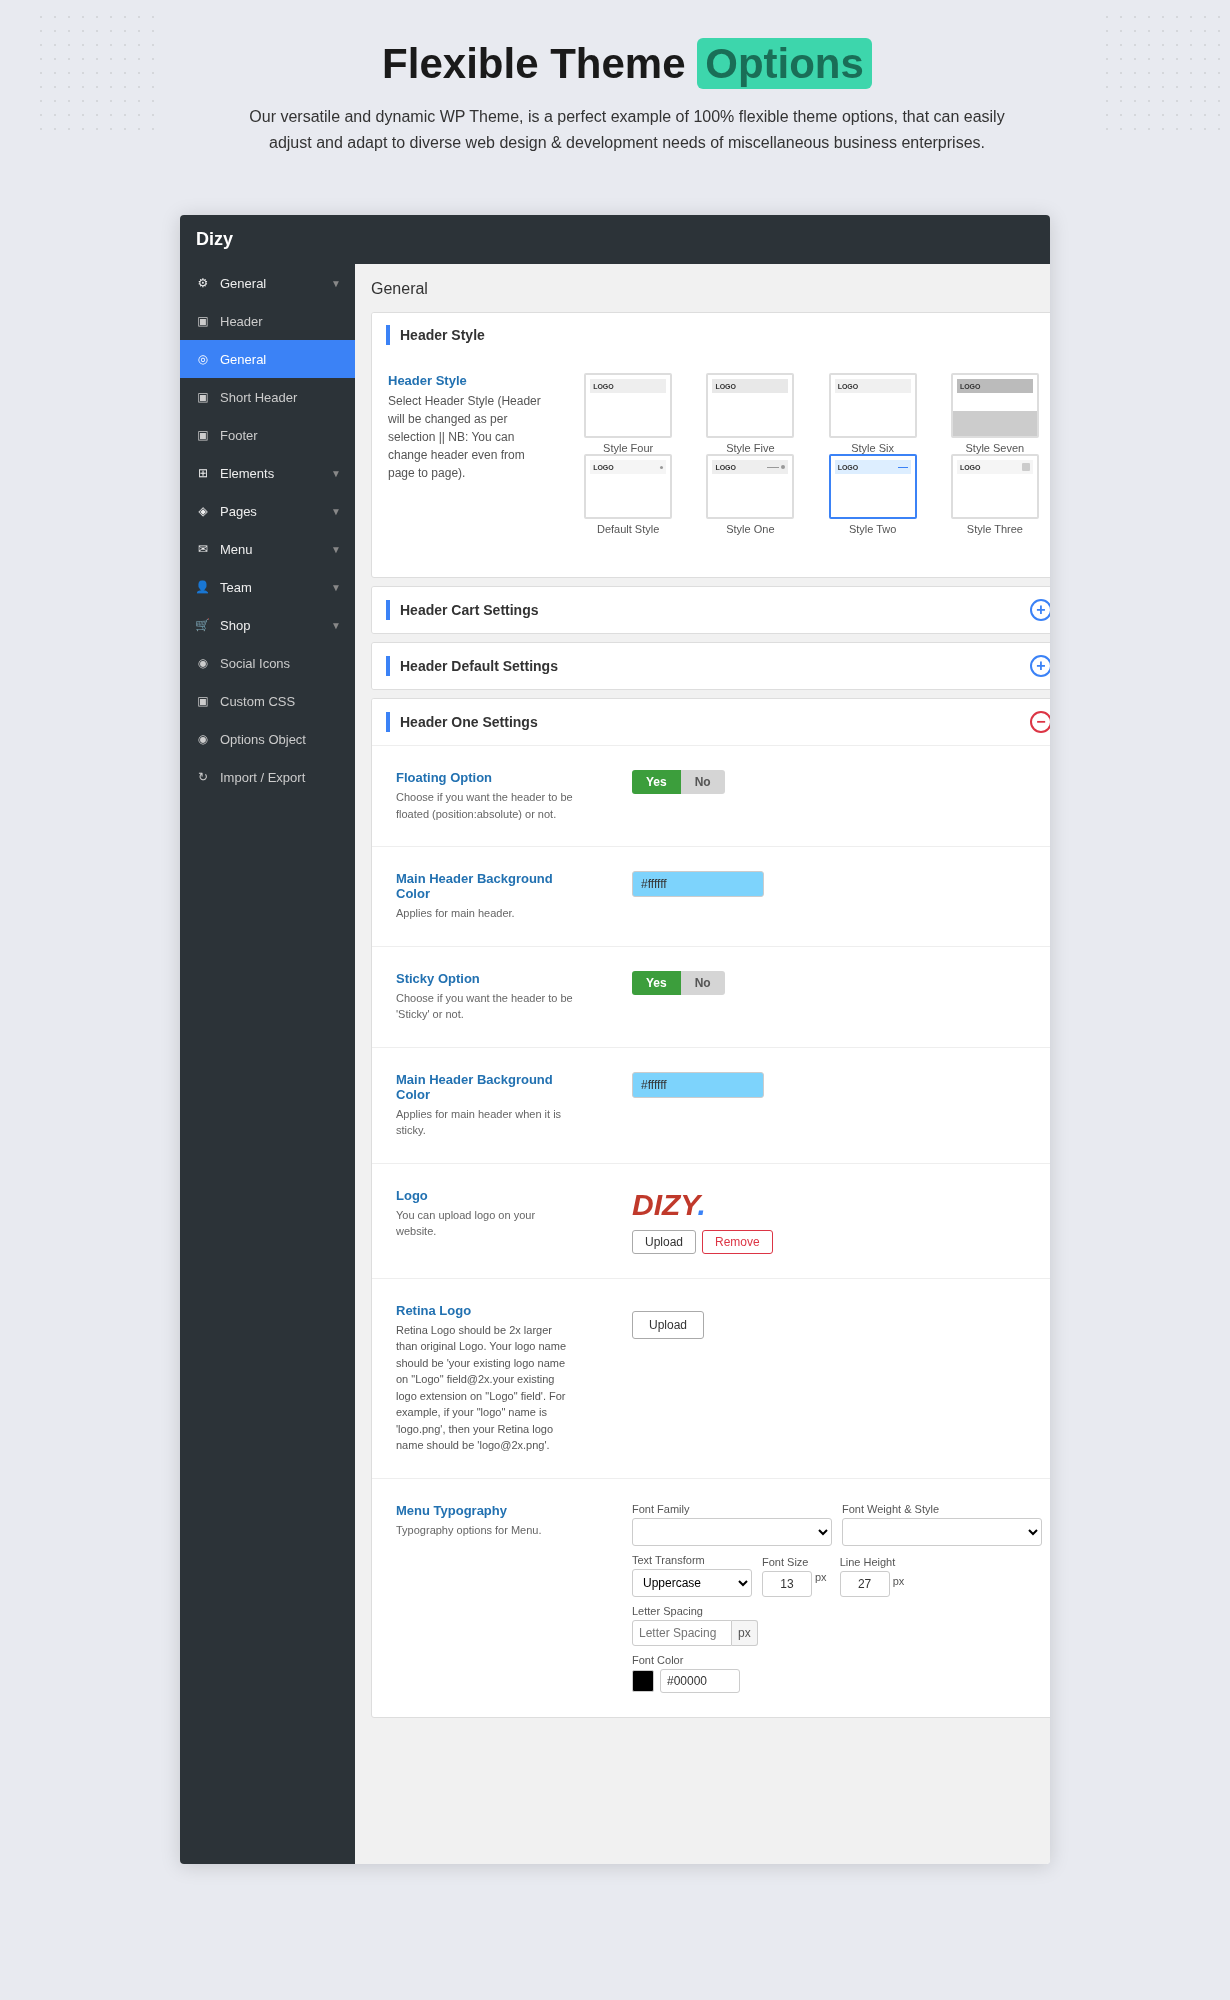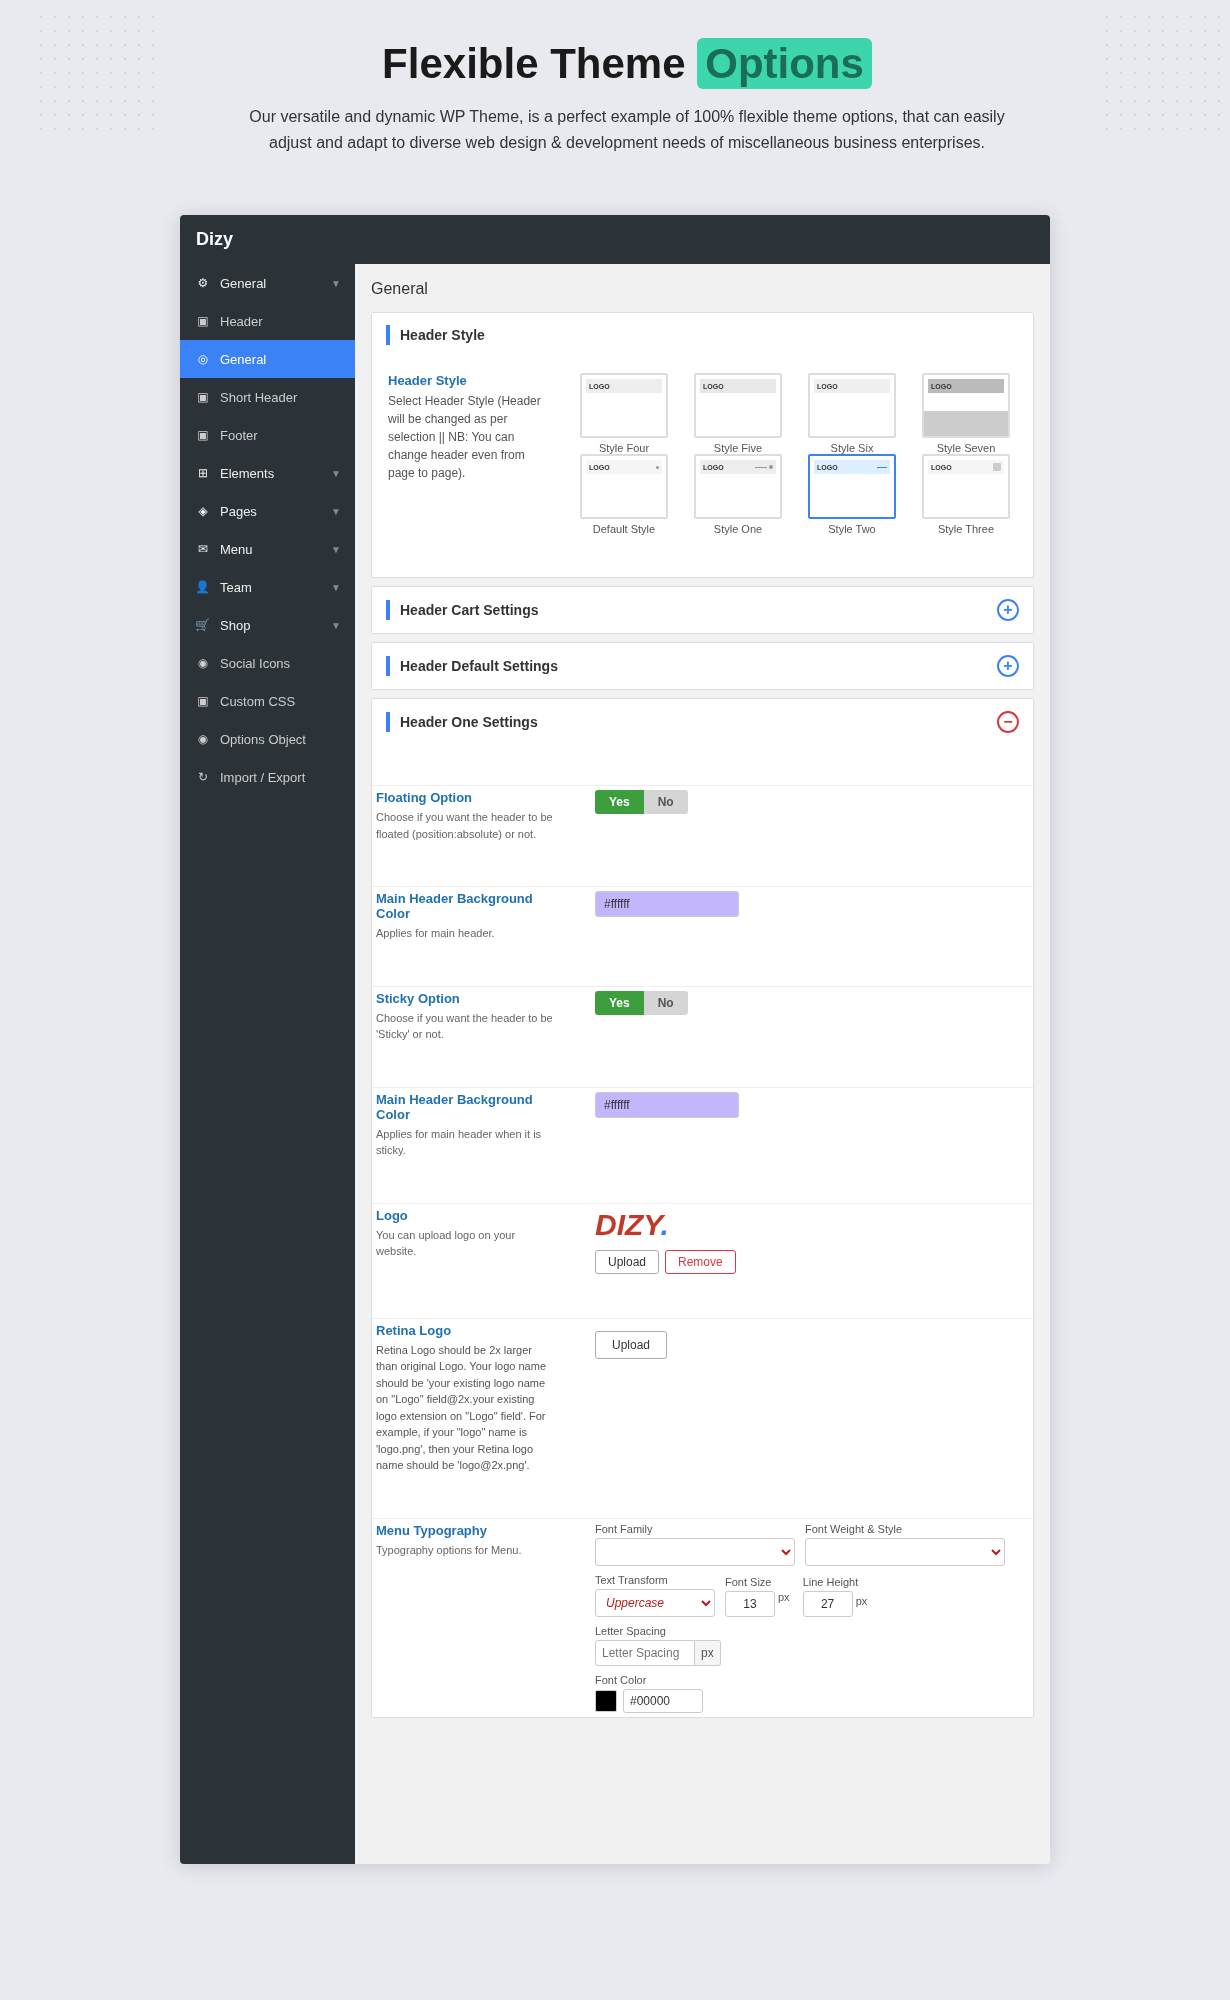--- a/index.html
+++ b/index.html
@@ -299,25 +299,24 @@
       border-radius: 50%;
       background: #999;
     }
     .style-name {
       font-size: 11px;
       color: #555;
     }
 
     
     .form-row {
-      padding: 4px;
+      padding: 24px;
       border-top: 1px solid #eee;
       display: flex;
-      gap: 39px;
-      margin-top: 40px;
+      gap: 56px;
     }
     .form-label-col {
       min-width: 180px;
       max-width: 180px;
     }
     .form-field-label {
       font-size: 13px;
       font-weight: 600;
       color: #2271b1;
       margin-bottom: 4px;
@@ -354,22 +353,22 @@
       border-radius: 0 3px 3px 0;
     }
 
     
     .color-input {
       border: 1px solid #ccc;
       border-radius: 3px;
       padding: 5px 8px;
       font-size: 12px;
       color: #333;
-      width: 144px;
-      background: #c4b5fd;
+      width: 132px;
+      background: #7dd3fc;
     }
 
     
     .logo-preview {
       font-size: 30px;
       font-weight: 900;
       color: #c0392b;
       margin-bottom: 8px;
       font-style: italic;
     }
@@ -430,23 +429,22 @@
       font-size: 11px;
       color: #555;
       margin-bottom: 3px;
     }
     .typo-select {
       border: 1px solid #ccc;
       border-radius: 3px;
       padding: 5px 6px;
       font-size: 12px;
       background: #fff;
-      color: #b91c1c;
+      color: #000000;
       min-width: 120px;
-      font-style: italic;
     }
     .typo-select-wide {
       min-width: 200px;
     }
     .typo-input-small {
       border: 1px solid #ccc;
       border-radius: 3px;
       padding: 5px 6px;
       font-size: 12px;
       width: 50px;

